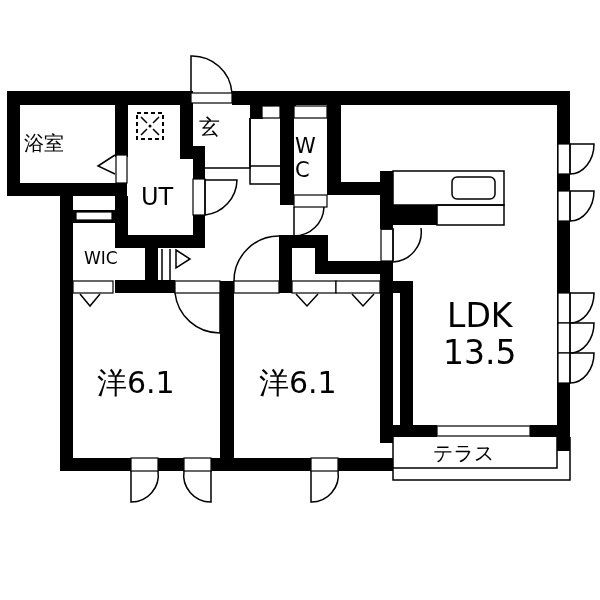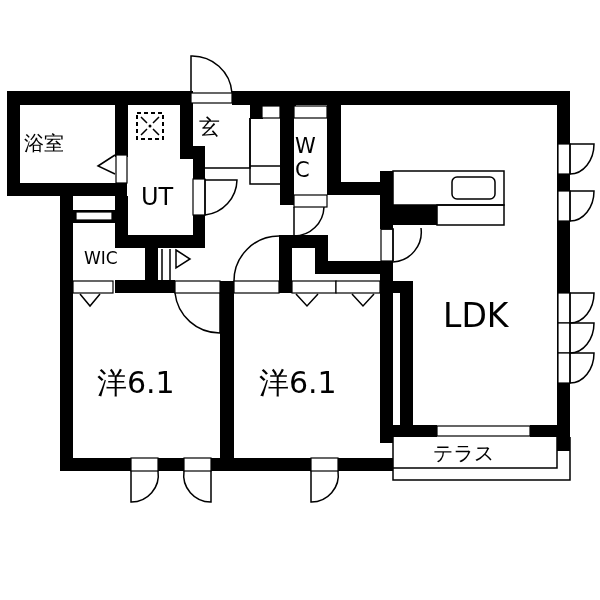--- a/index.html
+++ b/index.html
@@ -159,14 +159,15 @@
 
 <div class="lbl lbl-bath">浴室</div>
 <div class="lbl lbl-entry">玄</div>
 <div class="lbl lbl-ut">UT</div>
 <div class="lbl lbl-wc">WC</div>
 <div class="lbl lbl-wic">WIC</div>
 <div class="lbl lbl-r1">洋6.1</div>
 <div class="lbl lbl-r2">洋6.1</div>
 <div class="lbl lbl-ldk">
   <div>LDK</div>
+  <div>13.5</div>
 </div>
 <div class="lbl lbl-terrace">テラス</div>
 
 </body></html>

